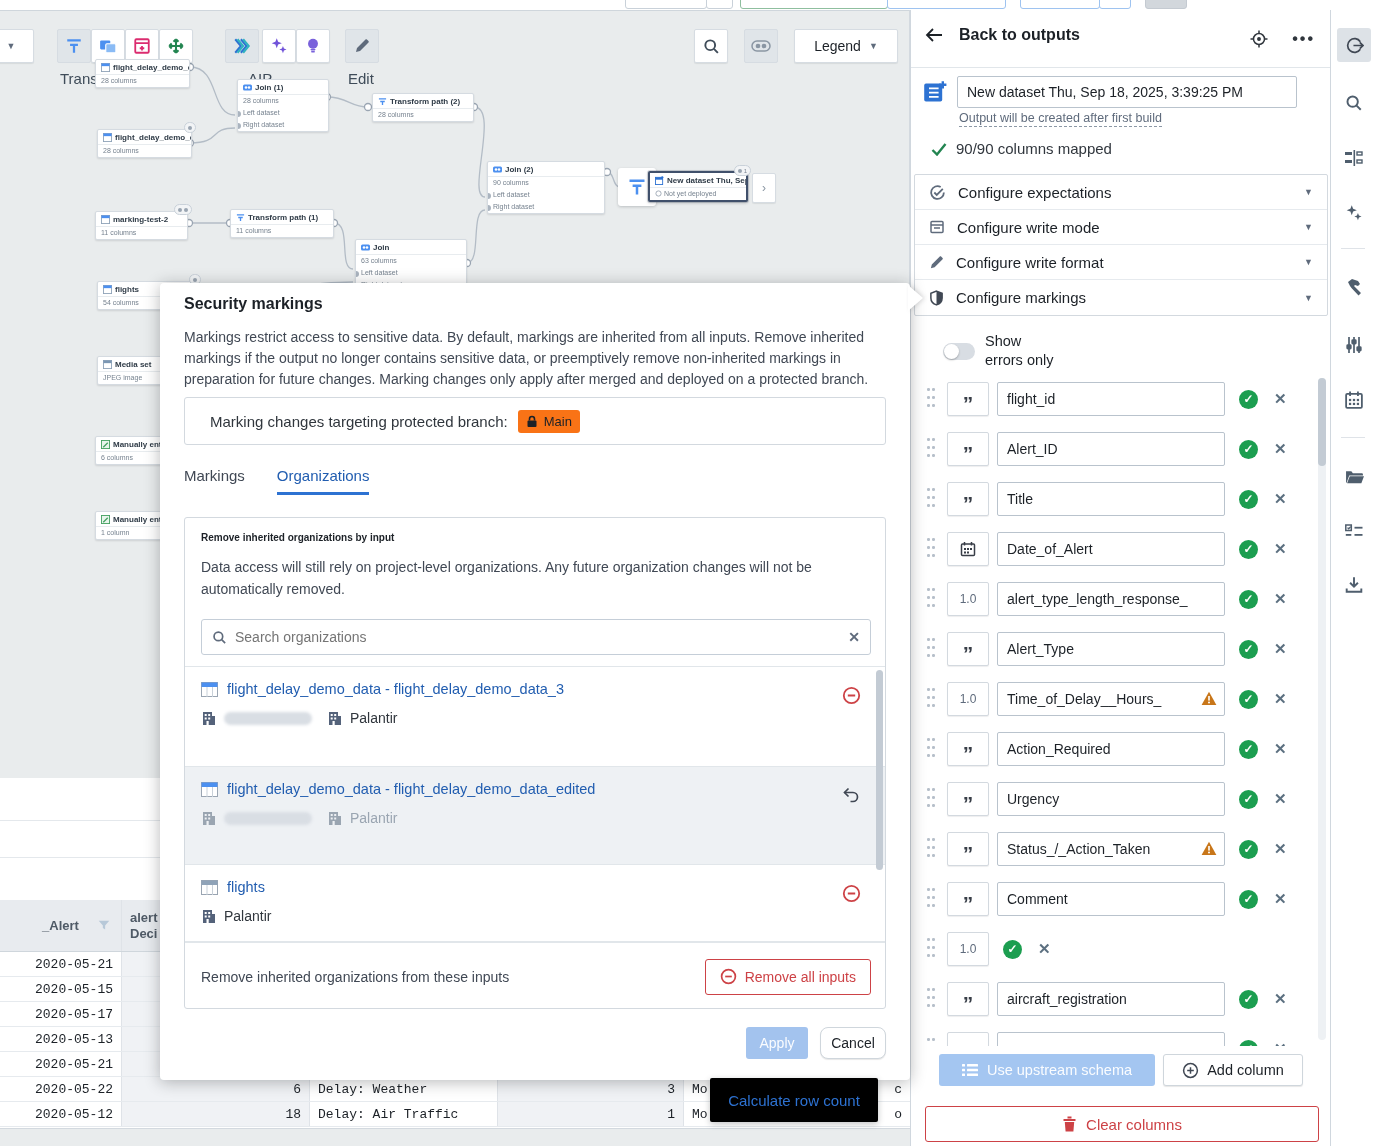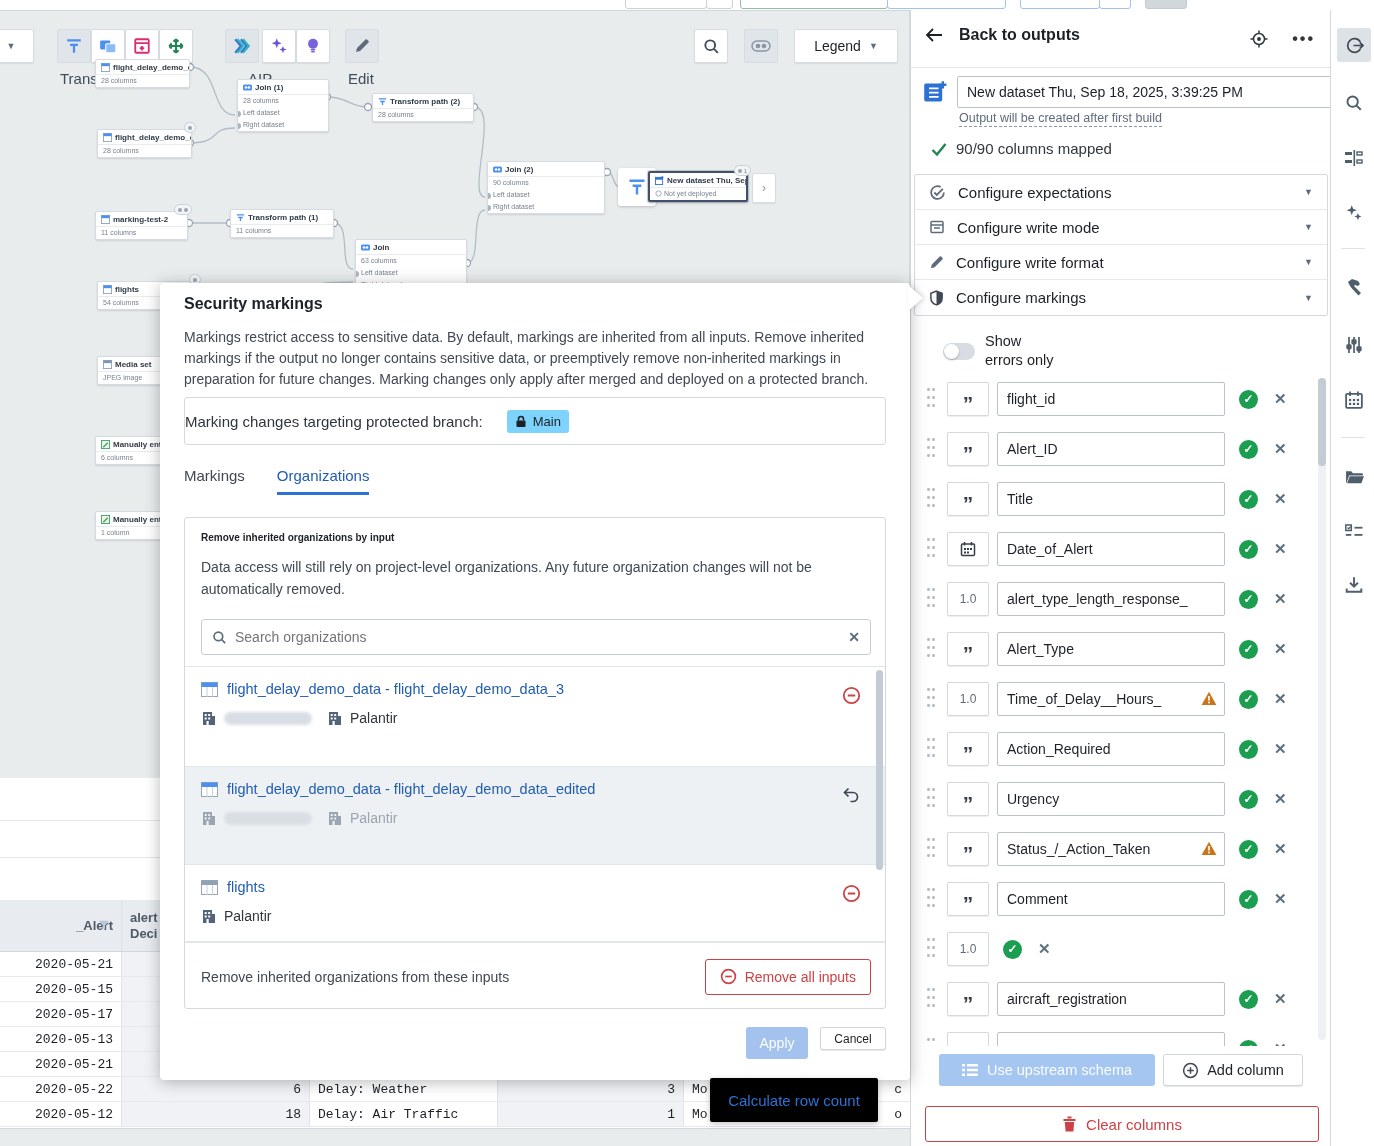--- a/index.html
+++ b/index.html
@@ -48,41 +48,41 @@
             font-family:"Liberation Mono", monospace; font-size:13px; }
   .thead { display:flex; height:52px; background:#e8ebef; border-bottom:1px solid #cfd6dc;
            font-family:"Liberation Sans", sans-serif; font-size:13px; color:#4f5a66; font-weight:bold; }
   .trow { display:flex; height:25px; border-bottom:1px solid #e6eaee; align-items:center; }
   .tc { height:100%; border-right:1px solid #dfe3e8; display:flex; align-items:center; padding:0 8px; }
   .c1 { width:122px; justify-content:flex-end; }
   .c2 { width:188px; justify-content:flex-end; background:#f0f2f5; }
   .c3 { width:188px; }
   .c4 { width:186px; justify-content:flex-end; background:#f0f2f5; }
   .c5 { width:226px; border-right:none; }
-  .thead .c1 { justify-content:flex-end; position:relative; }
+  .thead .c1 { justify-content:center; position:relative; }
   .thead .c2 { background:#e8ebef; flex-direction:column; align-items:flex-start; justify-content:center; line-height:16px; }
   #tbl-bottom { position:absolute; left:0; top:1128px; width:910px; height:18px; background:#e9eced;
                 border-top:1px solid #d3d9df; z-index:1; }
   #calc-btn { position:absolute; left:710px; top:1078px; width:168px; height:44px; background:#000000;
               border-radius:2px; box-shadow:0 2px 6px rgba(17,20,24,.25); z-index:31;
               display:flex; align-items:center; justify-content:center;
               color:#2d72d2; font-size:15px; }
 
   
   #modal { position:absolute; left:160px; top:283px; width:750px; height:797px; background:#fff;
            border-radius:4px; box-shadow:0 2px 16px rgba(17,20,24,.3); z-index:30; }
   #modal-caret { position:absolute; left:748px; top:2px; width:0; height:0;
                  border-top:13px solid transparent; border-bottom:13px solid transparent;
                  border-left:15px solid #fff; filter:drop-shadow(2px 0 2px rgba(17,20,24,.15)); }
   .m-title { position:absolute; left:24px; top:12px; font-size:16px; font-weight:bold; color:#1c2127; }
   .m-desc { position:absolute; left:24px; top:44px; width:702px; font-size:14px; line-height:21px; color:#404854; }
   .branch-box { position:absolute; left:24px; top:114px; width:702px; height:48px;
-                border:1px solid #d3d9df; border-radius:3px; display:flex; align-items:center; padding:0 0; gap:24px; }
+                border:1px solid #d3d9df; border-radius:3px; display:flex; align-items:center; padding:0 25px; gap:10px; }
   .branch-label { font-size:15px; color:#30363d; }
-  .branch-tag { display:flex; align-items:center; gap:6px; background:#7dd3fc; border-radius:3px;
+  .branch-tag { display:flex; align-items:center; gap:6px; background:#f97316; border-radius:3px;
                 padding:4px 8px; font-size:13px; color:#1c2127; }
   .m-tabs { position:absolute; left:24px; top:184px; display:flex; gap:26px; font-size:15px; }
   .m-tab { padding-bottom:8px; color:#404854; }
   .m-tab.active { color:#215db0; border-bottom:3px solid #2d72d2;margin-left:6px; }
   .org-card { position:absolute; left:24px; top:234px; width:702px; height:492px;
               border:1px solid #d3d9df; border-radius:3px; overflow:hidden; }
   .oc-title { position:absolute; left:16px; top:14px; font-size:10px; font-weight:bold; color:#1c2127; }
   .oc-desc { position:absolute; left:16px; top:38px; width:668px; font-size:14px; line-height:22px; color:#404854; }
   .oc-search { position:absolute; left:16px; top:101px; width:670px; height:36px; border:1px solid #c5ced8;
                border-radius:3px; display:flex; align-items:center; padding:0 10px; gap:8px; }
@@ -96,34 +96,34 @@
   .oc-item.muted .oc-orgs { color:#9aa5b1; }
   .blurred { width:88px; height:13px; background:#d9dee4; border-radius:7px; filter:blur(1.5px); margin-right:8px; }
   .oc-action { position:absolute; right:26px; top:18px; width:20px; height:20px; display:flex; align-items:center; justify-content:center; }
   .oc-foot { position:absolute; left:0; top:424px; width:702px; height:68px; border-top:1px solid #e1e6ea;
              display:flex; align-items:center; justify-content:space-between; padding:0 16px; }
   .oc-foot-label { font-size:14px; color:#404854; }
   .btn-removeall { display:flex; align-items:center; gap:8px; border:1px solid #cd4246; color:#cd4246;
                    background:#fff; border-radius:3px; height:36px; padding:0 14px; font-size:14px; }
   .m-apply { position:absolute; left:586px; top:744px; width:62px; height:32px; background:#a3c3ee;
              color:rgba(255,255,255,.95); border:none; border-radius:3px; font-size:14px; }
-  .m-cancel { position:absolute; left:660px; top:744px; width:66px; height:23px; background:#fff;
-              color:#1c2127; border:1px solid #cfd6dc; border-radius:3px; font-size:12px;
+  .m-cancel { position:absolute; left:660px; top:744px; width:66px; height:32px; background:#fff;
+              color:#1c2127; border:1px solid #cfd6dc; border-radius:8px; font-size:14px;
               box-shadow:0 1px 1px rgba(17,20,24,.1); }
   .scrollthumb { position:absolute; background:#c3cbd4; border-radius:4px; }
 
   
   #panel { position:absolute; left:910px; top:0; width:420px; height:1146px; background:#fff;
            border-left:1px solid #d0d7de; z-index:20; }
   .p-header { position:absolute; left:0; top:0; width:420px; height:68px; border-bottom:1px solid #e1e6ea; }
   .p-back { position:absolute; left:14px; top:26px; display:flex; align-items:center; gap:16px;
             font-size:16px; font-weight:bold; color:#1c2127; }
   .p-hicons { position:absolute; right:16px; top:30px; display:flex; gap:24px; align-items:center; }
   .p-name-row { position:absolute; left:12px; top:76px; display:flex; align-items:center; gap:10px; }
-  .p-name-input { width:416px; height:32px; border:1px solid #b9c3cd; border-radius:2px; padding:0 9px;
+  .p-name-input { width:340px; height:32px; border:1px solid #b9c3cd; border-radius:2px; padding:0 9px;
                   font-size:14px; color:#1c2127; font-family:"Liberation Sans",sans-serif; }
   .p-note { position:absolute; left:48px; top:111px; font-size:12.5px; color:#5f6b7c;
             border-bottom:1px dashed #8b97a5; padding-bottom:1px; }
   .p-mapped { position:absolute; left:20px; top:140px; display:flex; align-items:center; gap:9px;
               font-size:15px; color:#30363d; }
   .cfg-list { position:absolute; left:3px; top:174px; width:414px; border:1px solid #d3d9df; border-radius:2px; }
   .cfg-row { height:35px; display:flex; align-items:center; gap:12px; padding:0 14px;
              border-bottom:1px solid #e6eaee; font-size:15px; color:#1c2127; }
   .cfg-row:last-child { border-bottom:none; }
   .cfg-row .caret { margin-left:auto; }

